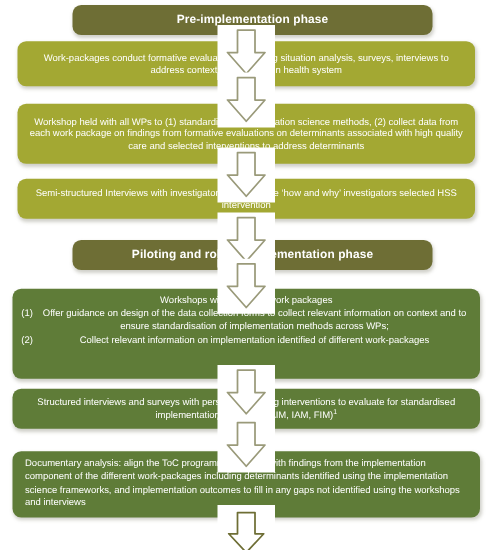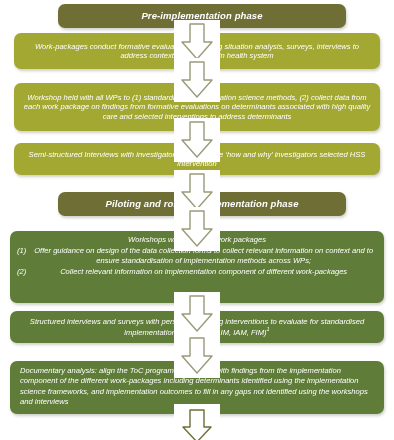--- a/index.html
+++ b/index.html
@@ -27,21 +27,20 @@
     box-sizing: border-box;
     border-radius: 7px;
     color: #ffffff;
     text-align: center;
     display: flex;
     align-items: center;
     justify-content: center;
     box-shadow: 1px 2px 3px rgba(120,120,100,0.35);
     padding: 3px 7px;
     line-height: 1.25;
-    font-style: italic;
   }
 
   .phase-header {
     background: #6e6e35;
     font-weight: bold;
     font-size: 9.5px;
     letter-spacing: 0.1px;
   }
 
   .pre-box {
@@ -165,21 +164,21 @@
 
   <div class="box pilot-box" style="left:10px; top:231px; width:374px; height:72px; align-items:flex-start; padding-top:4px;">
     <div class="inner">
       <div>Workshops with separate work packages</div>
       <div class="list-row" style="margin-top:2px;">
         <span class="list-num">(1)</span>
         <span class="list-txt">Offer guidance on design of the data collection forms to collect relevant information on context and to ensure standardisation of implementation methods across WPs;</span>
       </div>
       <div class="list-row" style="margin-top:2px;">
         <span class="list-num">(2)</span>
-        <span class="list-txt">Collect relevant information on implementation component of different work-packages</span>
+        <span class="list-txt">Collect relevant information on implementation identified of different work-packages</span>
       </div>
     </div>
   </div>
 
   <div class="arrow" style="top:292px;">
     <div class="pad"></div>
     <svg width="36" height="40" viewBox="0 0 36 40">
       <path d="M11 2 L25 2 L25 20 L33 20 L18 37 L3 20 L11 20 Z" fill="#ffffff" stroke="#9a9a7a" stroke-width="1.4" stroke-linejoin="round"></path>
     </svg>
   </div>

